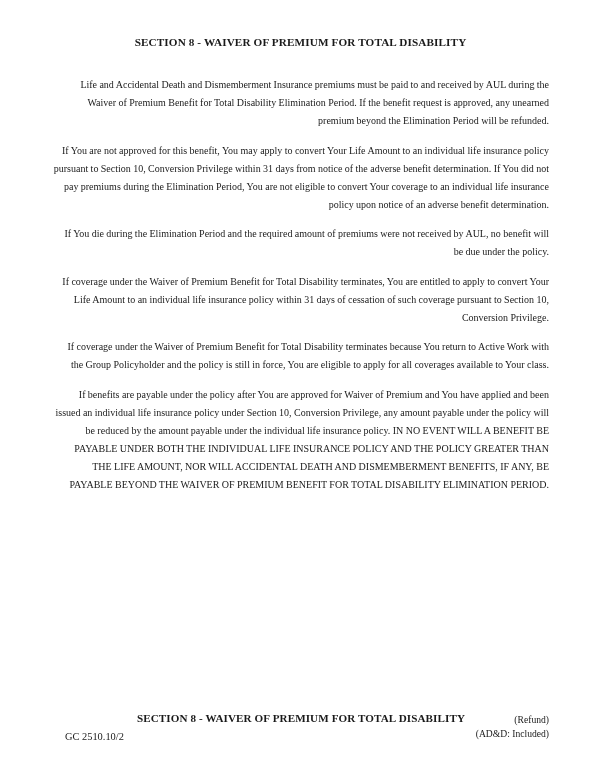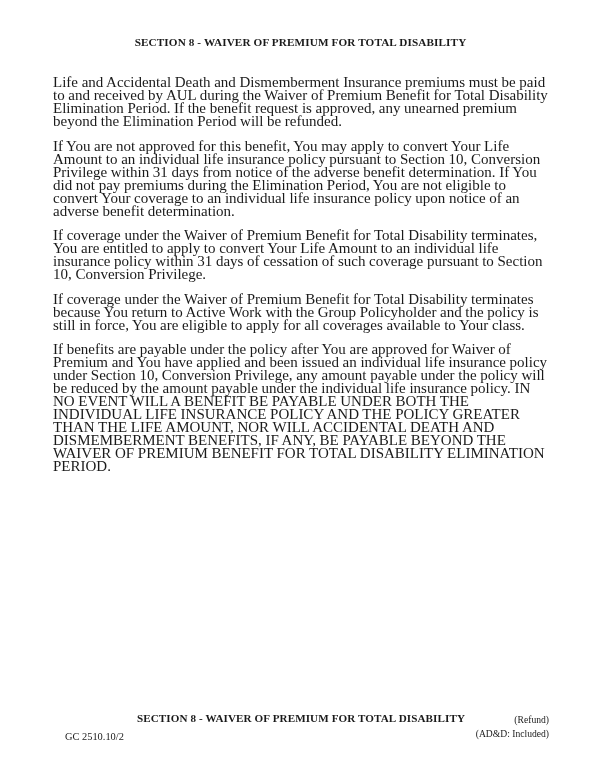--- a/index.html
+++ b/index.html
@@ -48,23 +48,23 @@
   }
 
   
   .body-area {
     position: absolute;
     top: 76px;
     left: 53px;
     width: 496px;
   }
   .para {
-    font-size: 15px;
-    line-height: 13px;
-    text-align: left;
+    font-size: 10px;
+    line-height: 18px;
+    text-align: right;
     margin: 0 0 11.5px 0;
     word-spacing: -0.1px;
   }
   .para:last-child {
     margin-bottom: 8px;
   }
 
   
   .page-footer {
     position: absolute;
@@ -121,20 +121,21 @@
 
 <div class="page">
 
   <div class="page-header">
     <div class="title-line">SECTION 8 - WAIVER OF PREMIUM FOR TOTAL DISABILITY</div>
   </div>
 
   <div class="body-area">
     <p class="para">Life and Accidental Death and Dismemberment Insurance premiums must be paid to and received by AUL during the Waiver of Premium Benefit for Total Disability Elimination Period. If the benefit request is approved, any unearned premium beyond the Elimination Period will be refunded.</p>
     <p class="para">If You are not approved for this benefit, You may apply to convert Your Life Amount to an individual life insurance policy pursuant to Section 10, Conversion Privilege within 31 days from notice of the adverse benefit determination. If You did not pay premiums during the Elimination Period, You are not eligible to convert Your coverage to an individual life insurance policy upon notice of an adverse benefit determination.</p>
+    <p class="para">If You die during the Elimination Period and the required amount of premiums were not received by AUL, no benefit will be due under the policy.</p>
     <p class="para">If coverage under the Waiver of Premium Benefit for Total Disability terminates, You are entitled to apply to convert Your Life Amount to an individual life insurance policy within 31 days of cessation of such coverage pursuant to Section 10, Conversion Privilege.</p>
     <p class="para">If coverage under the Waiver of Premium Benefit for Total Disability terminates because You return to Active Work with the Group Policyholder and the policy is still in force, You are eligible to apply for all coverages available to Your class.</p>
     <p class="para">If benefits are payable under the policy after You are approved for Waiver of Premium and You have applied and been issued an individual life insurance policy under Section 10, Conversion Privilege, any amount payable under the policy will be reduced by the amount payable under the individual life insurance policy. IN NO EVENT WILL A BENEFIT BE PAYABLE UNDER BOTH THE INDIVIDUAL LIFE INSURANCE POLICY AND THE POLICY GREATER THAN THE LIFE AMOUNT, NOR WILL ACCIDENTAL DEATH AND DISMEMBERMENT BENEFITS, IF ANY, BE PAYABLE BEYOND THE WAIVER OF PREMIUM BENEFIT FOR TOTAL DISABILITY ELIMINATION PERIOD.</p>
   </div>
 
   <div class="page-footer">
     <div class="footer-row">
       <span class="footer-form-no">GC 2510.10/2</span>
       <span class="footer-title">SECTION 8 - WAIVER OF PREMIUM FOR TOTAL DISABILITY</span>
       <span class="footer-note-1">(Refund)</span>

